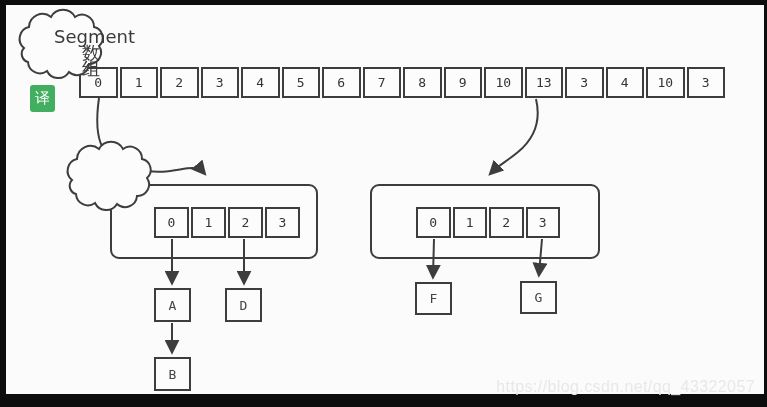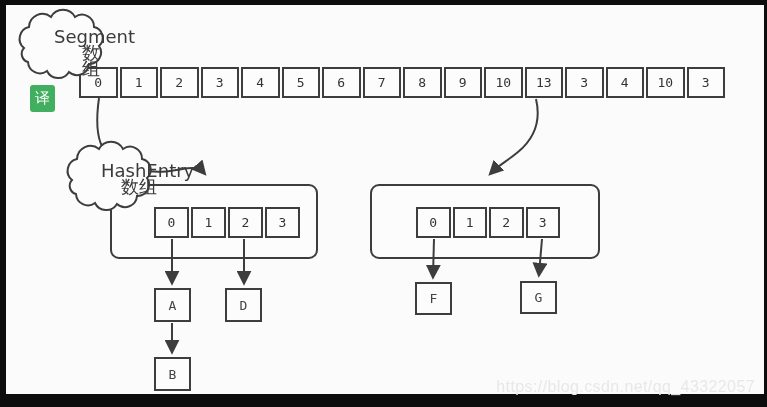--- a/index.html
+++ b/index.html
@@ -111,24 +111,20 @@
   <use href="#cloud-shape" class="cloud" transform="translate(62,140)"></use>
 </svg>
 
 <div class="layer layer-top">
 
   <div class="cloud-text cloud-text-segment">
     <div>Segment数</div>
     <div>组</div>
   </div>
 
-  <div class="cloud-text cloud-text-hashentry">
-    <div>HashEntry</div>
-    <div>数组</div>
-  </div>
 
   <div class="badge">译</div>
 
   <div class="cells entry-left">
     <div class="cell">0</div>
     <div class="cell">1</div>
     <div class="cell">2</div>
     <div class="cell">3</div>
   </div>
 

